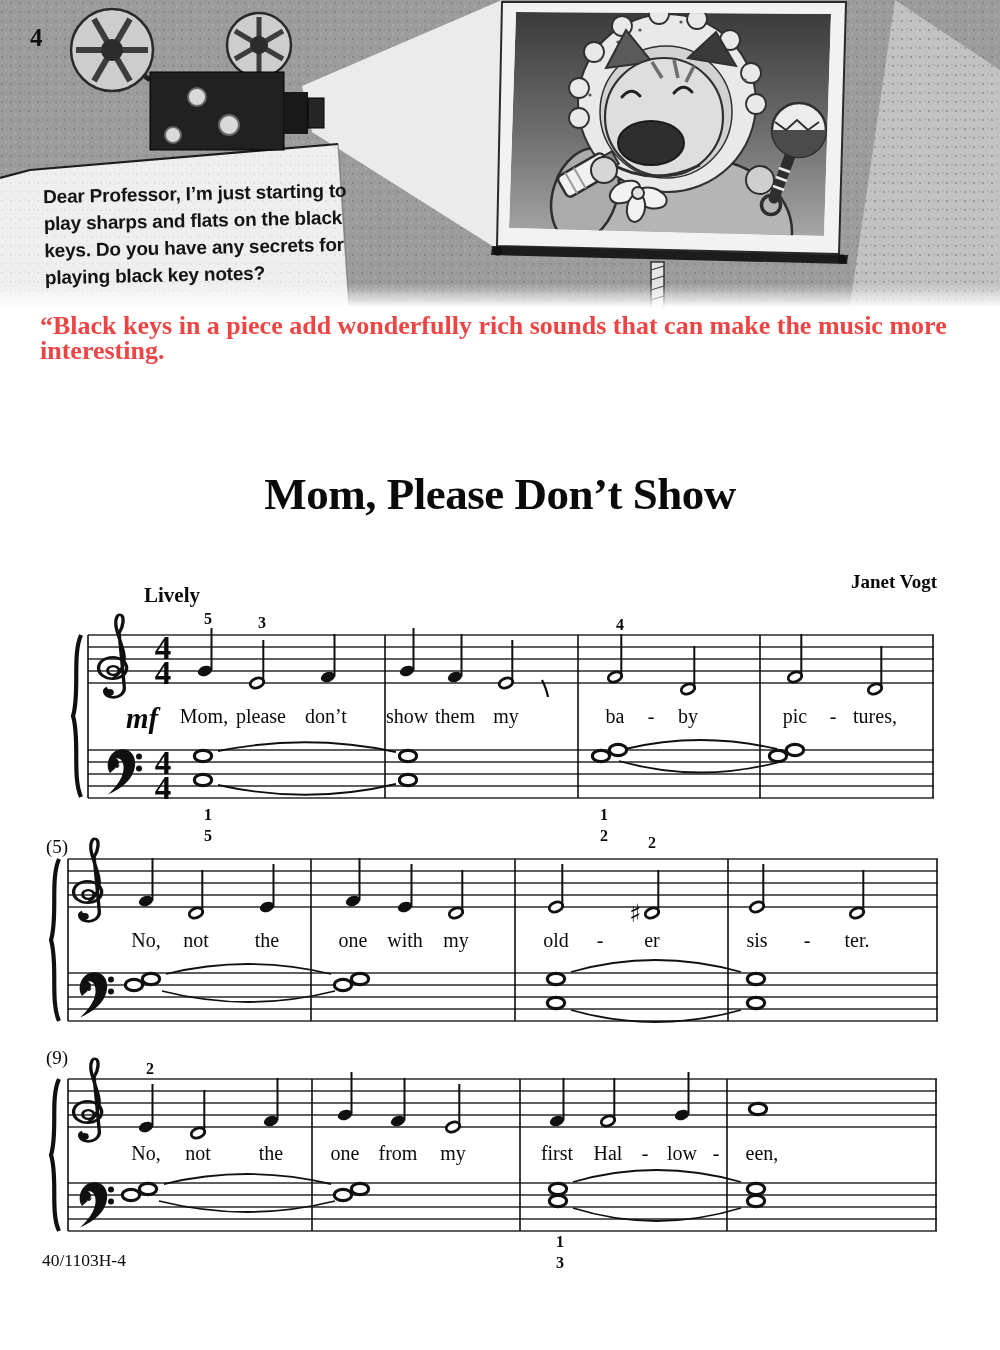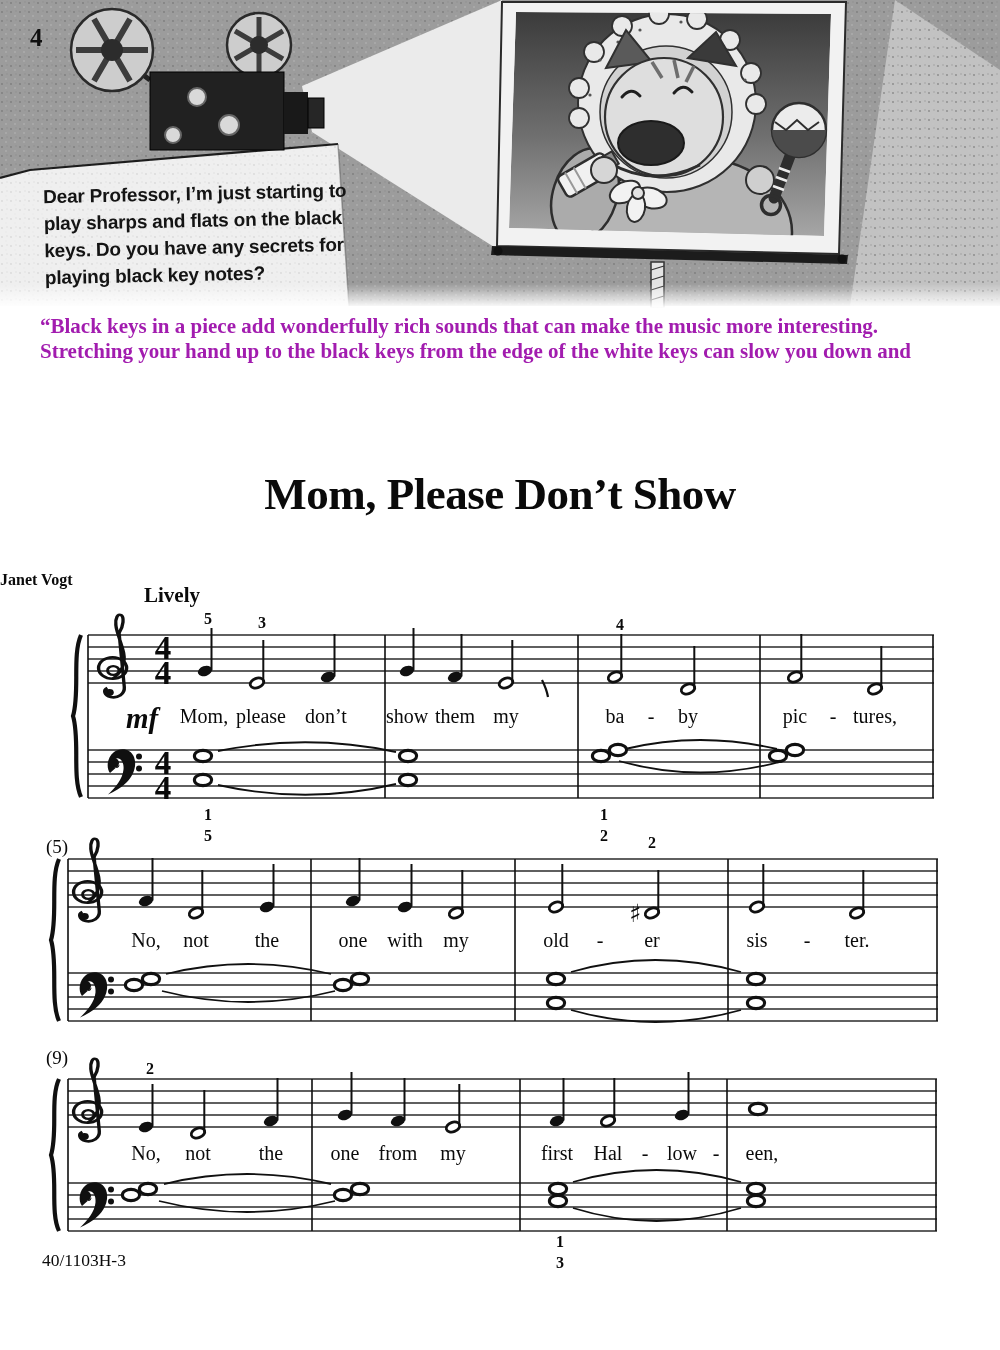--- a/index.html
+++ b/index.html
@@ -3,25 +3,25 @@
 <meta charset="utf-8">
 <style>
   html,body{margin:0;padding:0;background:#e8e8e8;}
   #page{position:relative;width:1000px;height:1350px;background:#ffffff;overflow:hidden;
         font-family:"Liberation Serif",serif;color:#0a0a0a;}
   .abs{position:absolute;}
   .pagenum{left:30px;top:24px;font-weight:bold;font-size:25px;color:#101010;z-index:3;}
   .letter{left:44px;top:180px;font-family:"Liberation Sans",sans-serif;font-weight:bold;
           font-size:19px;line-height:27px;color:#141414;transform:rotate(-1.2deg);
           letter-spacing:-0.2px;z-index:3;}
-  .reply{left:40px;top:314px;width:936px;font-weight:bold;font-size:21px;
-         line-height:24.7px;color:#a21caf;z-index:3;}
+  .reply{left:40px;top:314px;width:936px;font-weight:bold;font-size:26px;
+         line-height:24.7px;color:#ef4444;z-index:3;}
   .title{left:0;top:466px;width:1000px;text-align:center;font-weight:bold;font-size:45px;
          line-height:57px;letter-spacing:-0.5px;z-index:3;}
-  .composer{left:0;top:571px;width:937px;font-weight:bold;font-size:16px;z-index:3;}
+  .composer{left:0;top:571px;width:937px;text-align:right;font-weight:bold;font-size:19px;z-index:3;}
   .tempo{left:144px;top:583px;font-weight:bold;font-size:21px;z-index:3;}
   .catalog{left:42px;top:1250px;font-size:17.5px;z-index:3;}
   svg{position:absolute;left:0;top:0;}
   #music{z-index:2;}
   #illu{z-index:1;}
   .lyric{font:20px "Liberation Serif",serif;fill:#0a0a0a;}
   .fing{font:bold 16px "Liberation Serif",serif;fill:#0a0a0a;}
   .mlabel{font:19px "Liberation Serif",serif;fill:#0a0a0a;}
   .timesig{font:bold 33px "Liberation Serif",serif;fill:#0a0a0a;}
   .dyn{font:italic bold 29px "Liberation Serif",serif;fill:#0a0a0a;}
@@ -160,30 +160,29 @@
 
   <div class="abs letter">
     <div>Dear Professor, I’m just starting to</div>
     <div>play sharps and flats on the black</div>
     <div>keys. Do you have any secrets for</div>
     <div>playing black key notes?</div>
   </div>
 
   <div class="abs reply">
     <div>“Black keys in a piece add wonderfully rich sounds that can make the music more interesting.</div>
-    <div>Stretching your hand up to the black keys from the edge of the white keys can slow you down and</div>
   </div>
 
   <div class="abs title">
     <div>Mom, Please Don’t Show</div>
   </div>
 
   <div class="abs composer">Janet Vogt</div>
   <div class="abs tempo">Lively</div>
-  <div class="abs catalog">40/1103H-3</div>
+  <div class="abs catalog">40/1103H-4</div>
 
   <svg id="music" width="1000" height="1350" viewBox="0 0 1000 1350">
     <defs>
       <g id="qn">
           <ellipse rx="7.3" ry="5" transform="rotate(-20)" fill="#101010"></ellipse>
           <rect x="5.5" y="-43" width="2" height="42.5" fill="#101010"></rect>
         </g>
       <g id="hn">
           <ellipse rx="7" ry="4.7" transform="rotate(-20)" fill="#ffffff" stroke="#101010" stroke-width="2.8"></ellipse>
           <rect x="5.3" y="-43" width="2" height="42.5" fill="#101010"></rect>

